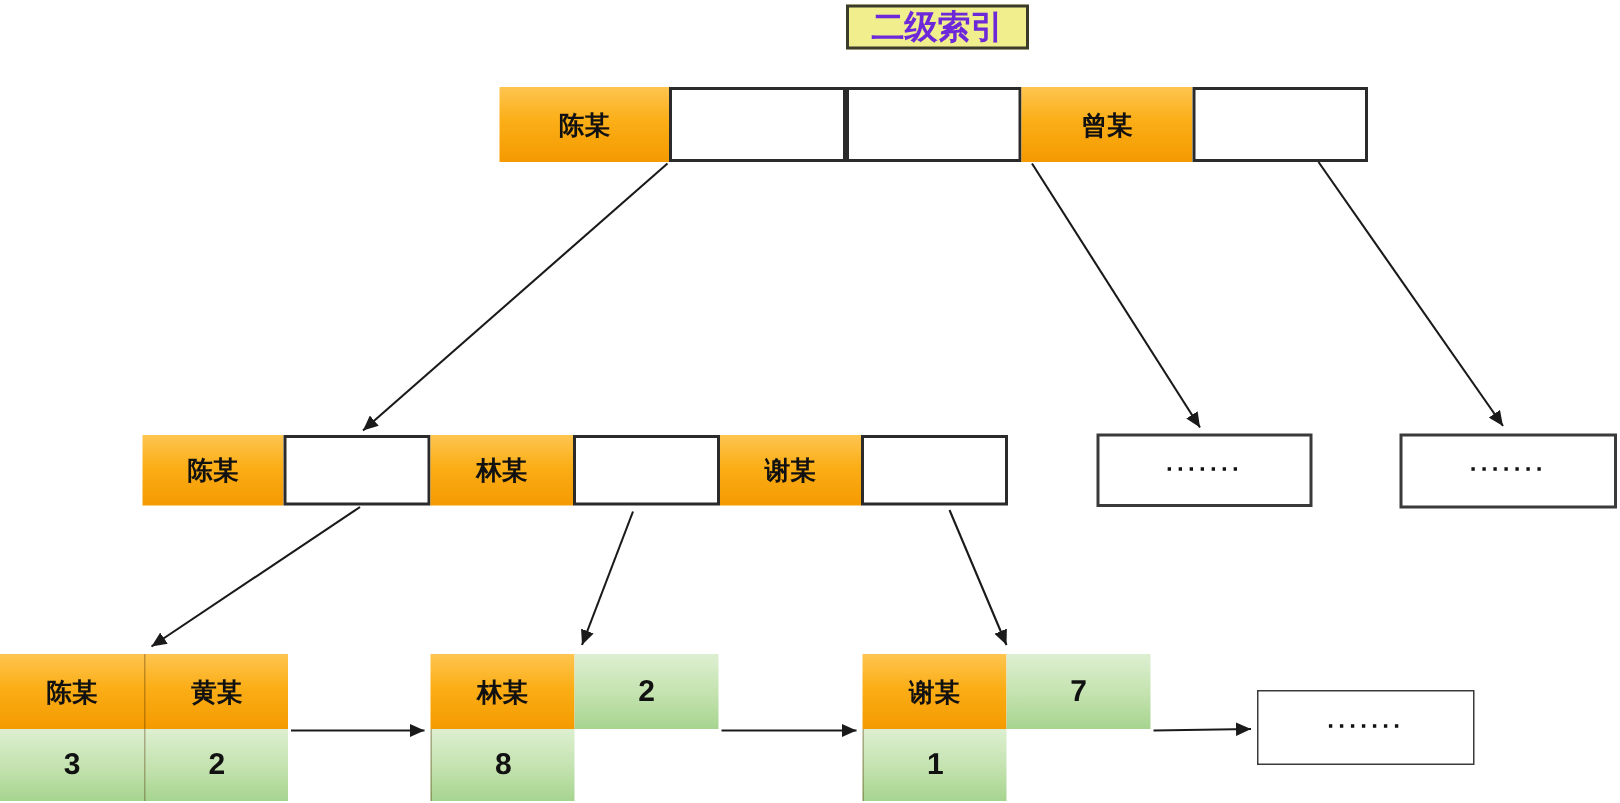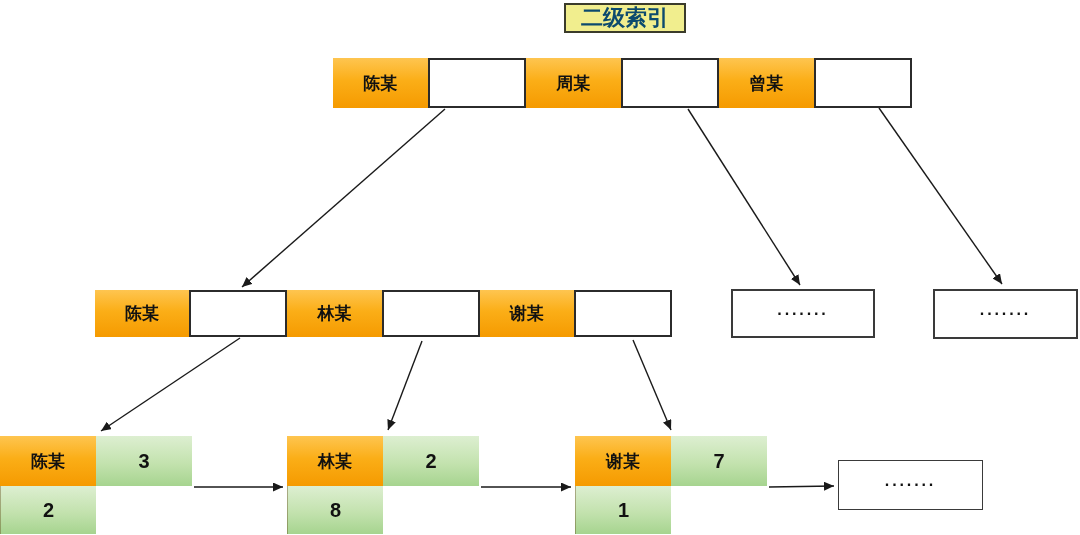--- a/index.html
+++ b/index.html
@@ -18,21 +18,21 @@
     width: 1080px; height: 535px;
     pointer-events: none;
   }
   .title-box {
     position: absolute;
     left: 564px; top: 3px;
     width: 122px; height: 30px;
     background: #f1ee8e;
     border: 2px solid #3b3b2b;
     display: flex; align-items: center; justify-content: center;
-    font-size: 22px; font-weight: bold; color: #0c4a6e;
+    font-size: 22px; font-weight: bold; color: #6d28d9;
     box-sizing: border-box;
   }
   .node {
     position: absolute;
     display: flex;
     box-sizing: border-box;
   }
   .node .cell {
     flex: 1;
     display: flex; align-items: center; justify-content: center;
@@ -102,40 +102,40 @@
     <line x1="194" y1="487" x2="283" y2="487" stroke="#1a1a1a" stroke-width="1.4" marker-end="url(#ah)"></line>
     <line x1="481" y1="487" x2="571" y2="487" stroke="#1a1a1a" stroke-width="1.4" marker-end="url(#ah)"></line>
     <line x1="769" y1="487" x2="834" y2="486" stroke="#1a1a1a" stroke-width="1.4" marker-end="url(#ah)"></line>
   </svg>
 
   <div class="title-box">二级索引</div>
 
   <div class="node" style="left:333px; top:58px; width:579px; height:50px;">
     <div class="cell key">陈某</div>
     <div class="cell ptr"></div>
-    <div class="cell key">周某</div>
     <div class="cell ptr"></div>
     <div class="cell key">曾某</div>
     <div class="cell ptr"></div>
   </div>
 
   <div class="node" style="left:95px; top:290px; width:577px; height:47px;">
     <div class="cell key">陈某</div>
     <div class="cell ptr"></div>
     <div class="cell key">林某</div>
     <div class="cell ptr"></div>
     <div class="cell key">谢某</div>
     <div class="cell ptr"></div>
   </div>
 
   <div class="dots-box" style="left:731px; top:289px; width:144px; height:49px;">·······</div>
   <div class="dots-box" style="left:933px; top:289px; width:145px; height:50px;">·······</div>
 
   <div class="leaf" style="left:0px; top:436px; width:192px;">
     <div class="lcell lkey">陈某</div>
+    <div class="lcell lkey div-left">黄某</div>
     <div class="lcell lval">3</div>
     <div class="lcell lval div-left">2</div>
   </div>
 
   <div class="leaf" style="left:287px; top:436px; width:192px;">
     <div class="lcell lkey">林某</div>
     <div class="lcell lval">2</div>
     <div class="lcell lval div-left">8</div>
   </div>
 

